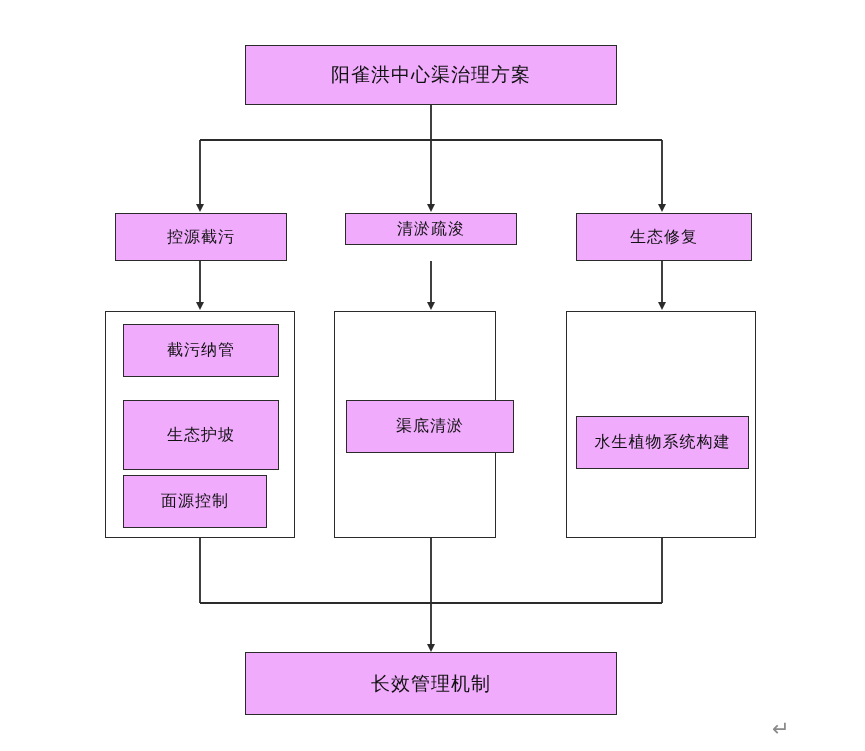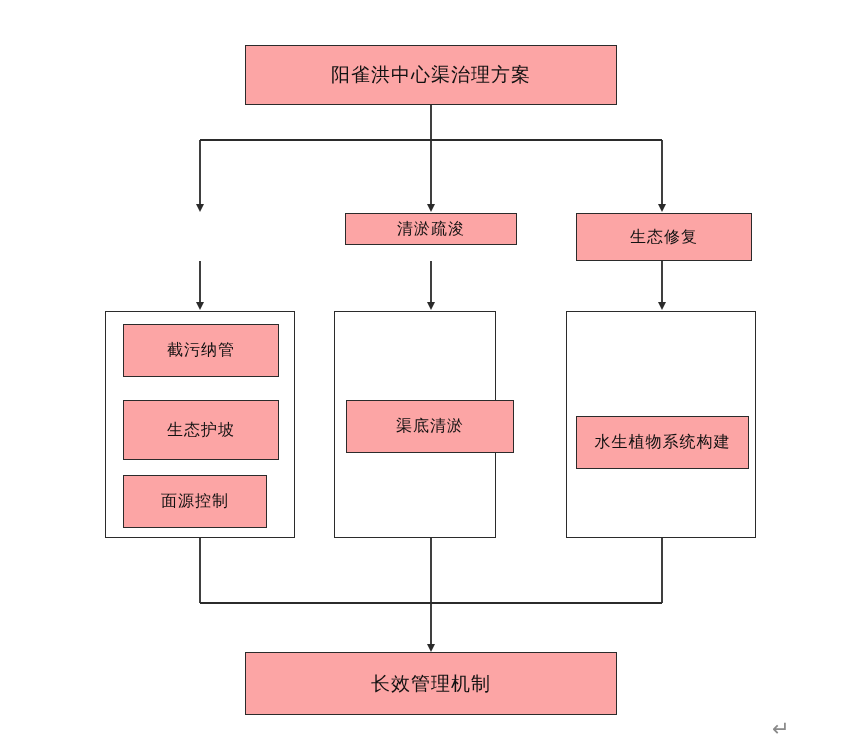--- a/index.html
+++ b/index.html
@@ -14,21 +14,21 @@
   #canvas {
     position: relative;
     width: 865px;
     height: 751px;
     background: #ffffff;
     overflow: hidden;
   }
   .node {
     position: absolute;
     box-sizing: border-box;
-    background: #fca5a5;
+    background: #f0abfc;
     border: 1.6px solid #2b2b2b;
     display: flex;
     align-items: center;
     justify-content: center;
     text-align: center;
     color: #111111;
     letter-spacing: 1px;
   }
   .node-title {
     font-size: 19px;
@@ -89,28 +89,29 @@
 
     <path d="M200,538 L200,603" stroke="#2b2b2b" stroke-width="1.8" fill="none"></path>
     <path d="M431,538 L431,603" stroke="#2b2b2b" stroke-width="1.8" fill="none"></path>
     <path d="M662,538 L662,603" stroke="#2b2b2b" stroke-width="1.8" fill="none"></path>
     <path d="M200,603 L662,603" stroke="#2b2b2b" stroke-width="1.8" fill="none"></path>
     <path d="M431,603 L431,648" stroke="#2b2b2b" stroke-width="1.8" fill="none" marker-end="url(#arrow)"></path>
   </svg>
 
   <div class="node node-title" style="left:245px; top:45px; width:372px; height:60px;">阳雀洪中心渠治理方案</div>
 
+  <div class="node node-cat" style="left:115px; top:213px; width:172px; height:48px;">控源截污</div>
 
   <div class="node node-cat" style="left:345px; top:213px; width:172px; height:32px;">清淤疏浚</div>
 
   <div class="node node-cat" style="left:576px; top:213px; width:176px; height:48px;">生态修复</div>
 
   <div class="group-box" style="left:105px; top:311px; width:190px; height:227px;">
     <div class="node node-leaf" style="left:17px; top:12px; width:156px; height:53px;">截污纳管</div>
-    <div class="node node-leaf" style="left:17px; top:88px; width:156px; height:60px;">生态护坡</div>
+    <div class="node node-leaf" style="left:17px; top:88px; width:156px; height:70px;">生态护坡</div>
     <div class="node node-leaf" style="left:17px; top:163px; width:144px; height:53px;">面源控制</div>
   </div>
 
   <div class="group-box" style="left:334px; top:311px; width:162px; height:227px;">
     <div class="node node-leaf" style="left:11px; top:88px; width:168px; height:53px;">渠底清淤</div>
   </div>
 
   <div class="group-box" style="left:566px; top:311px; width:190px; height:227px;">
     <div class="node node-leaf" style="left:9px; top:88px; width:173px; height:53px;margin-top:16px;">水生植物系统构建</div>
   </div>

